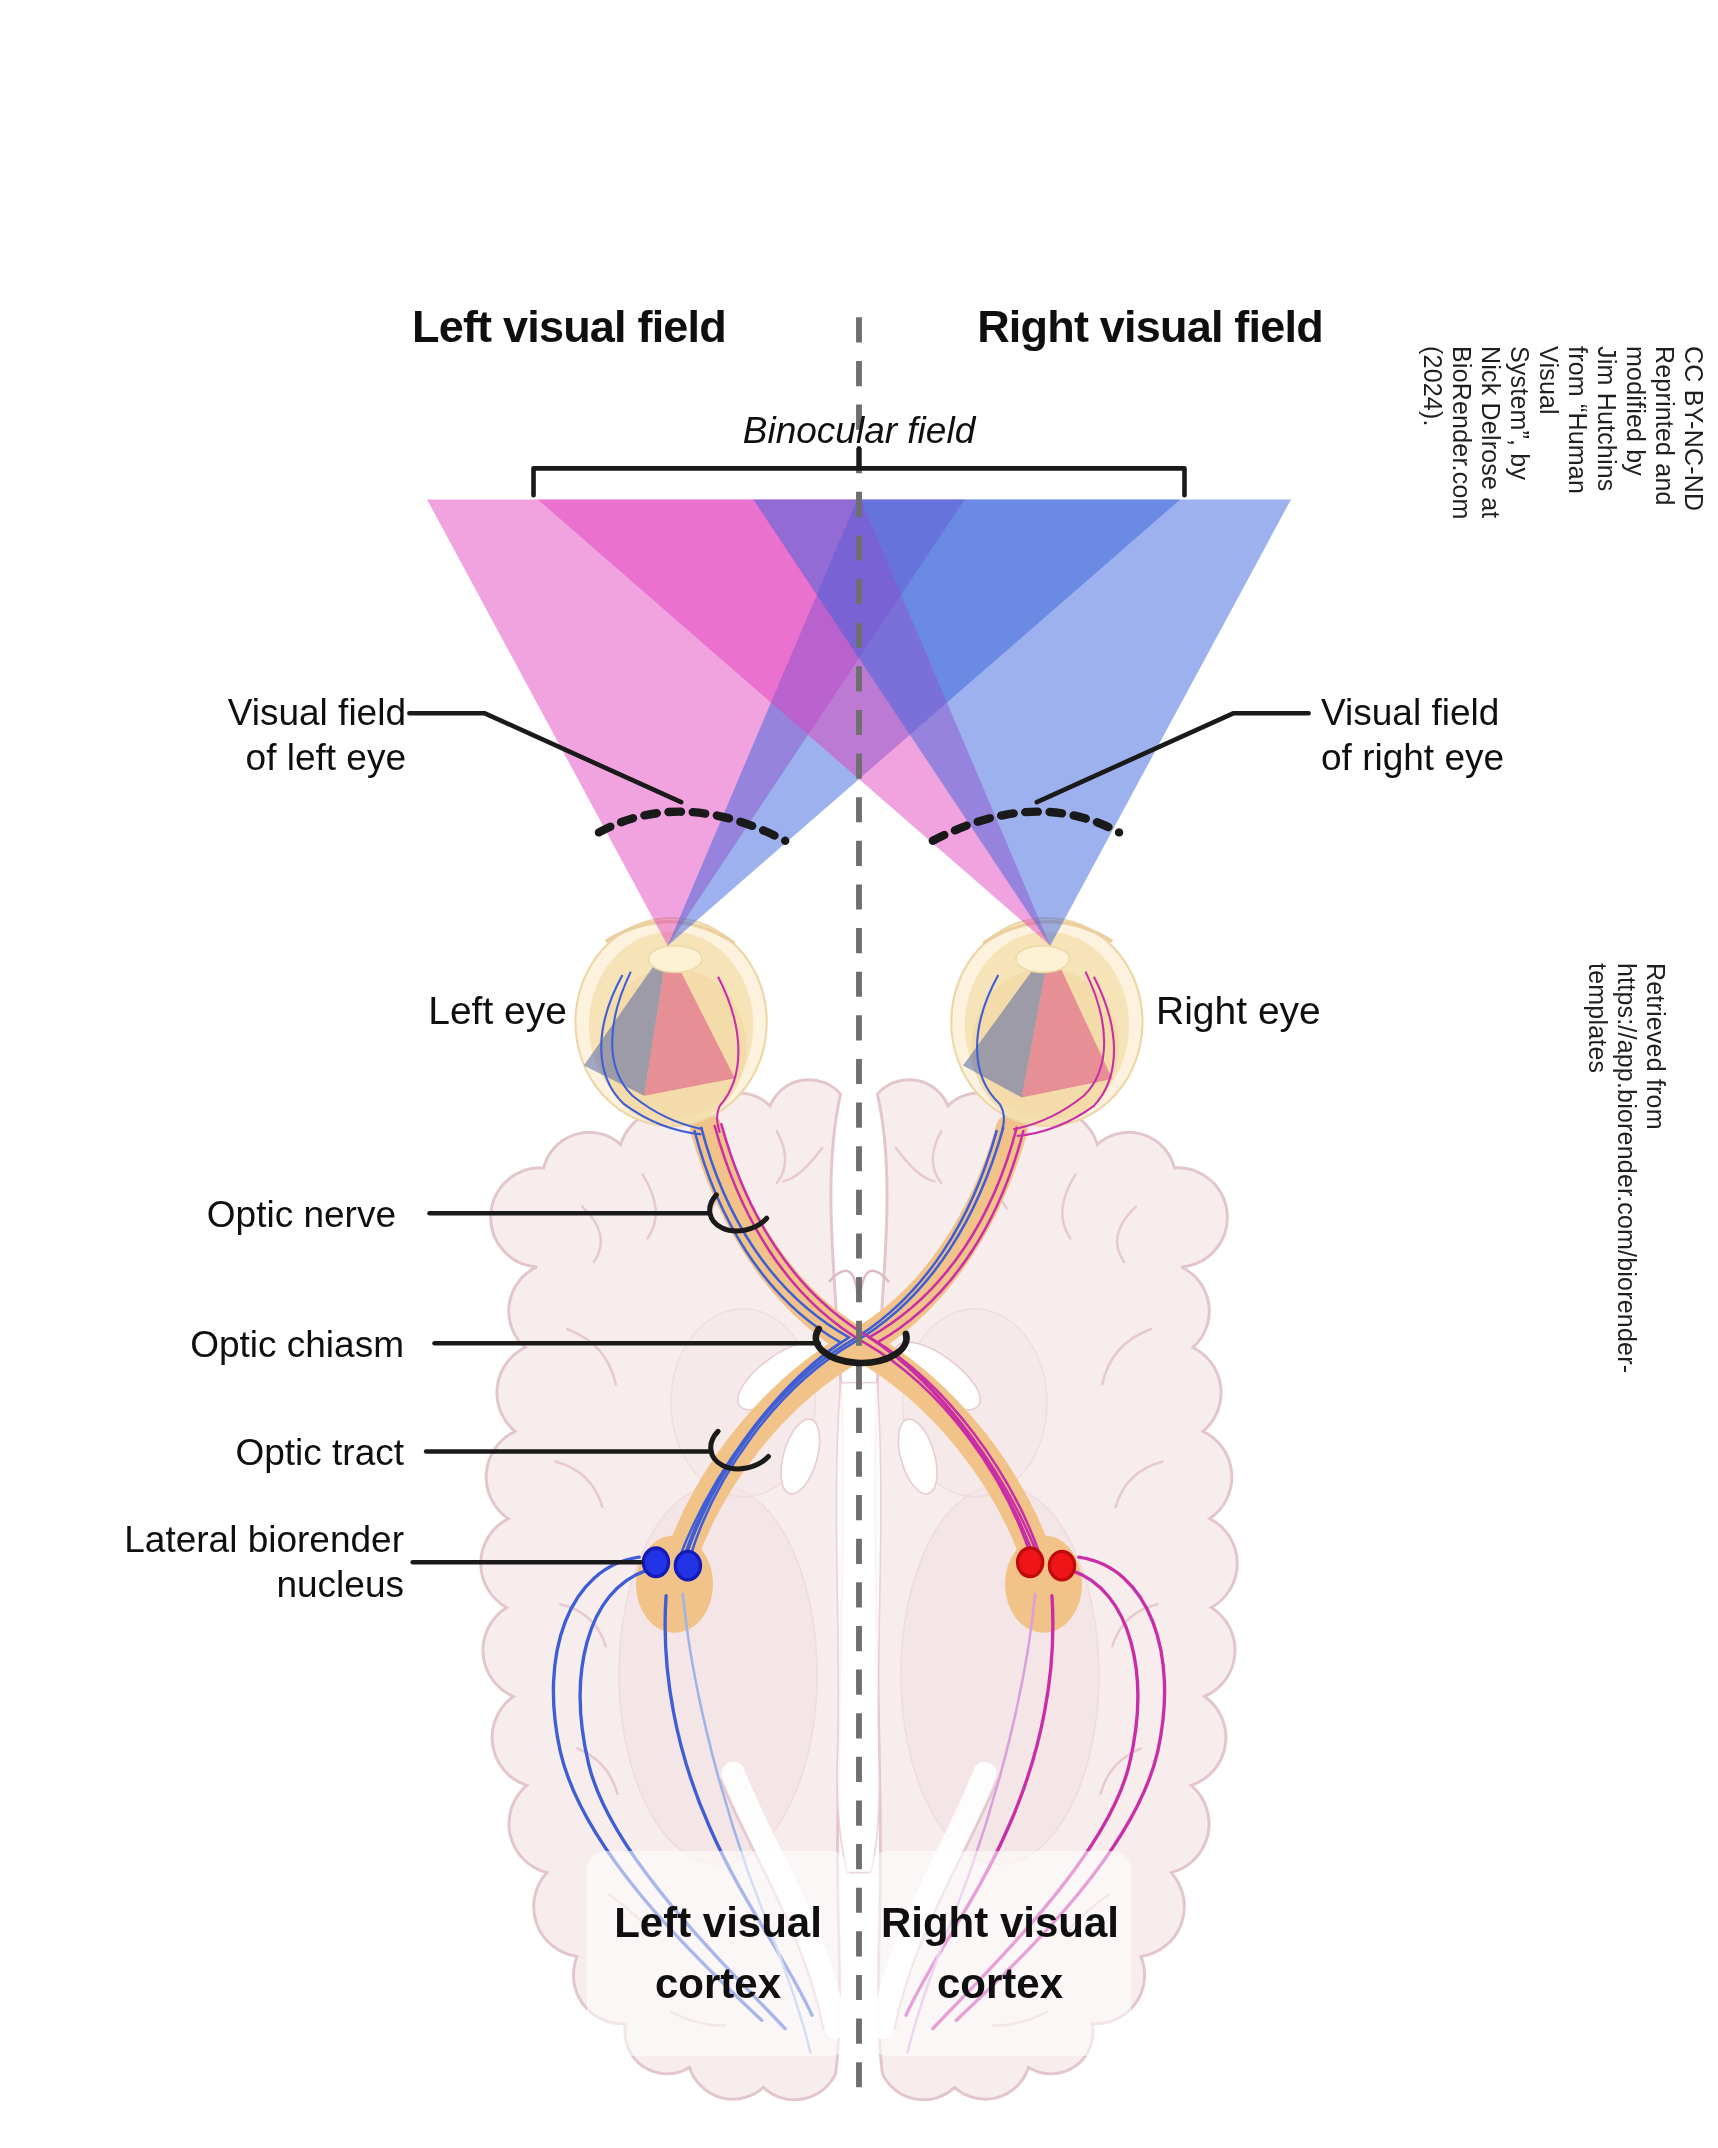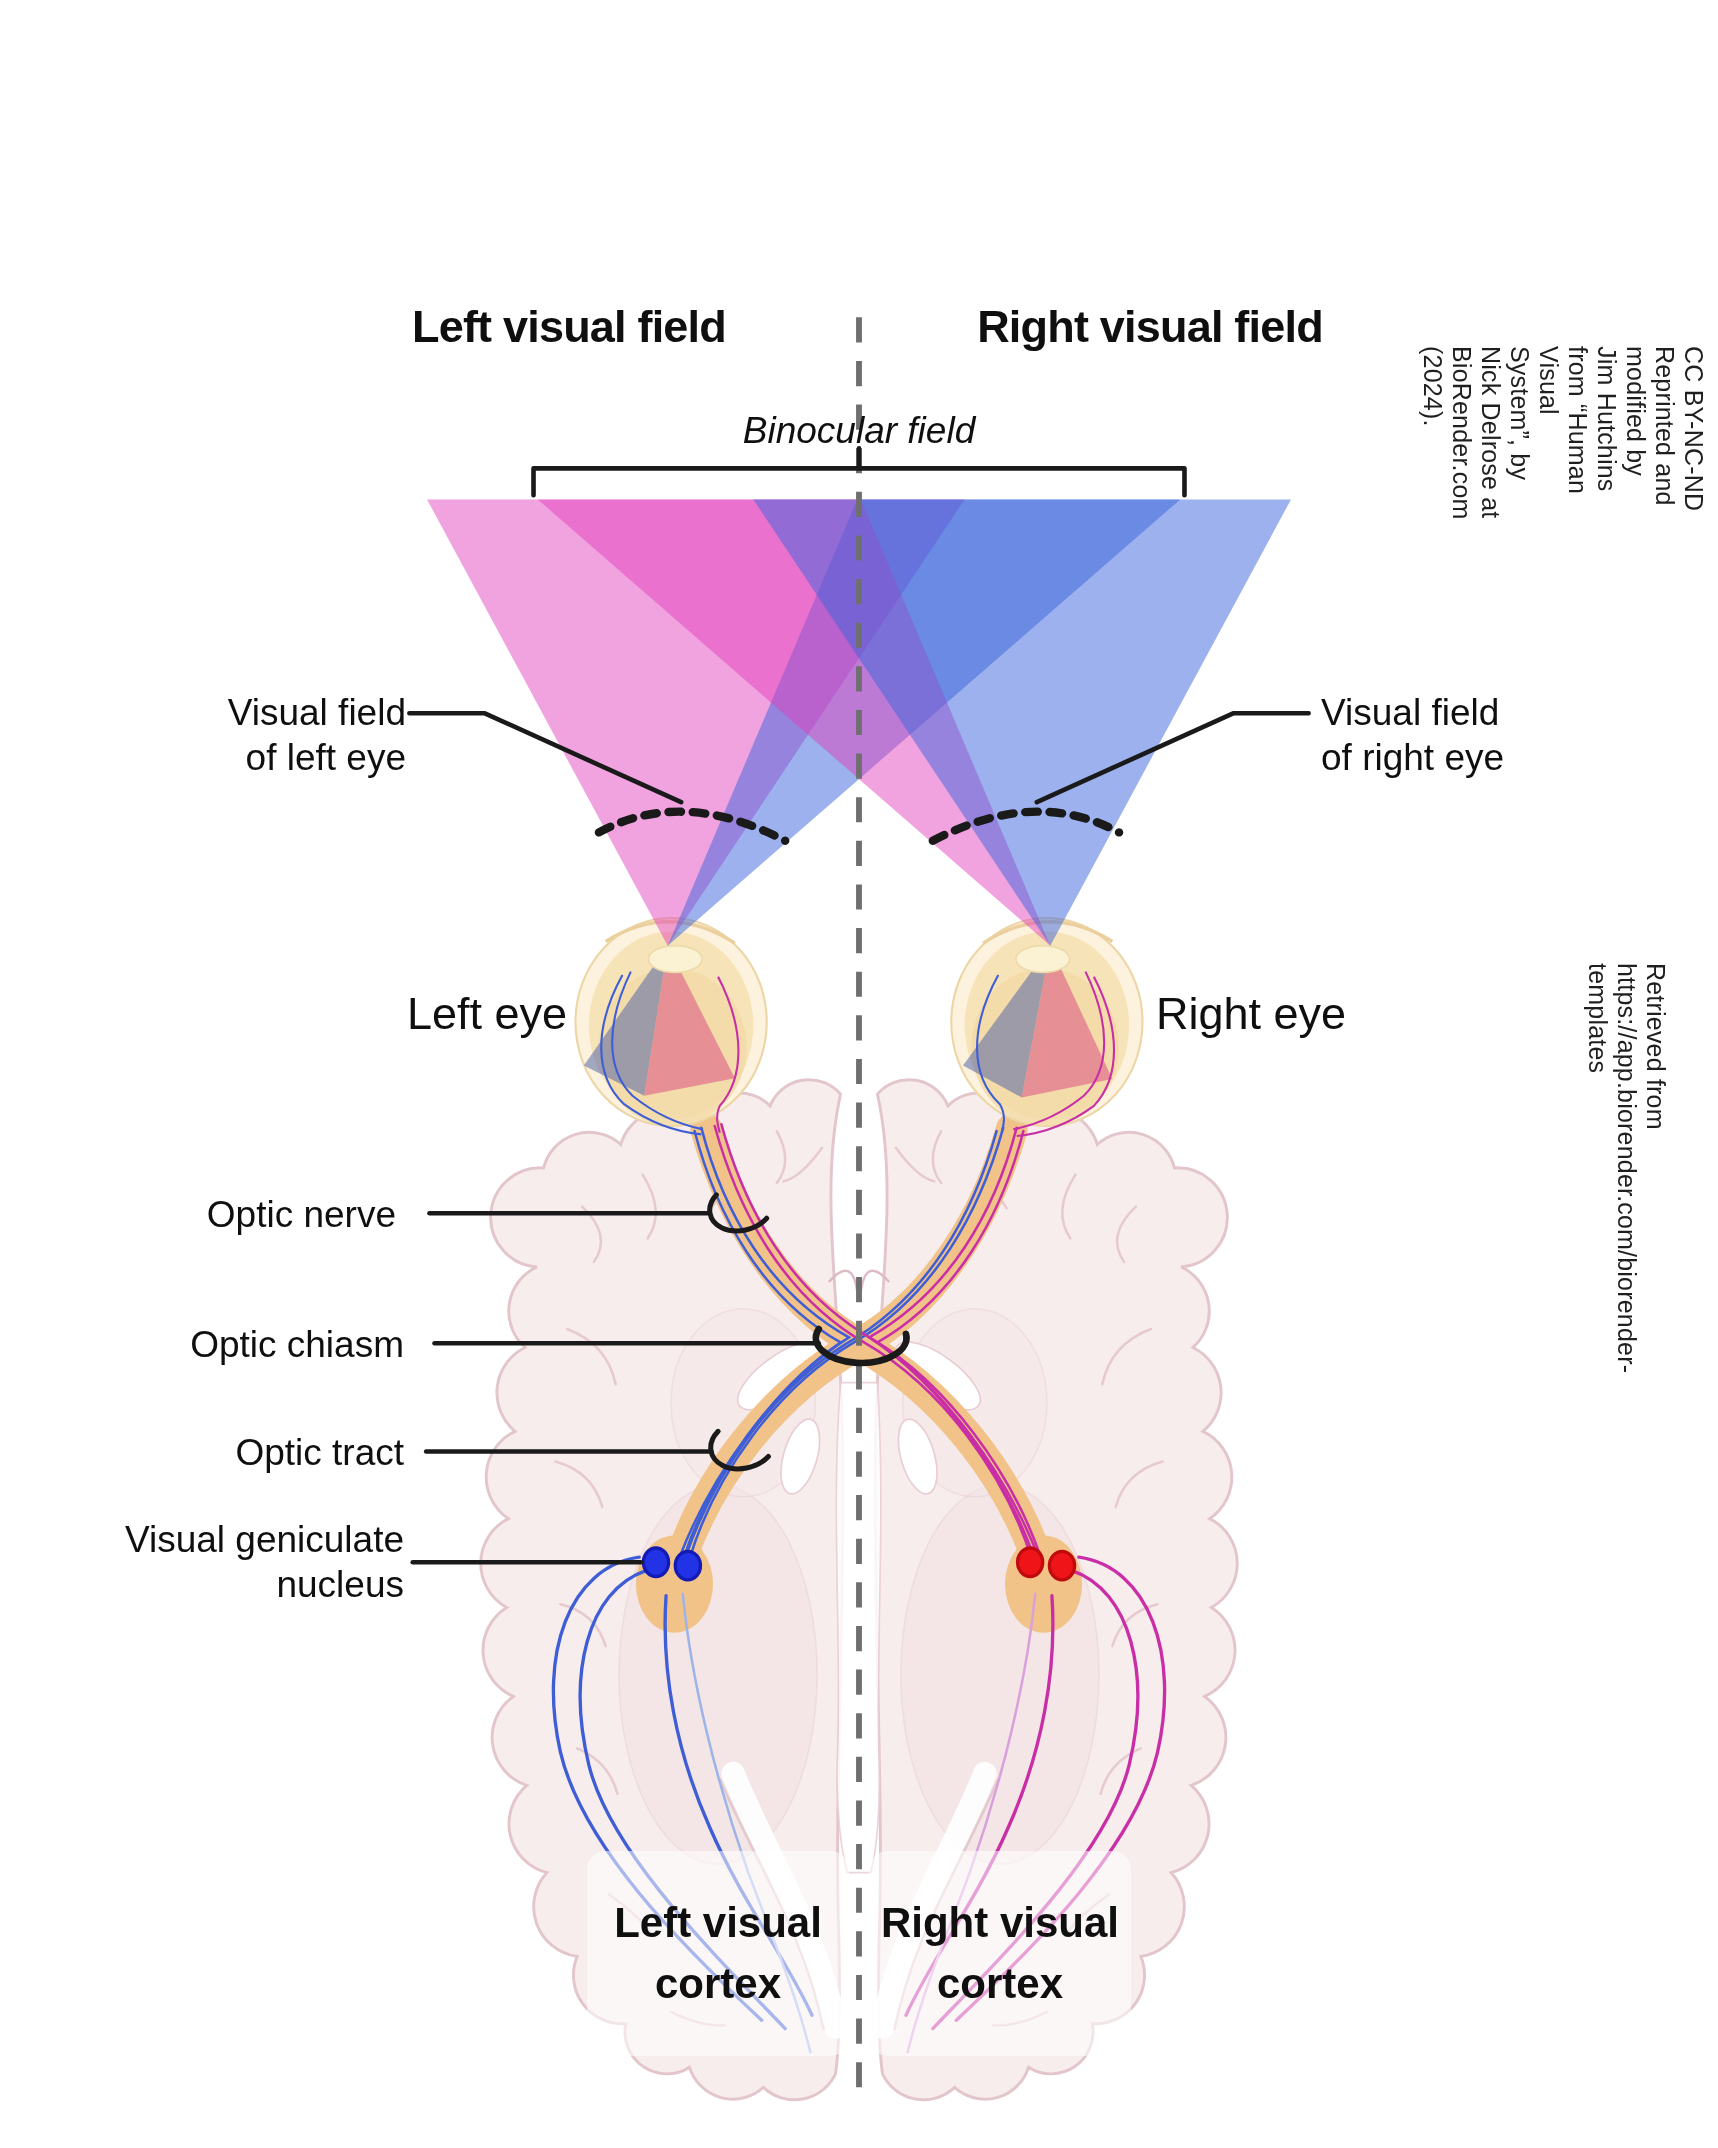--- a/index.html
+++ b/index.html
@@ -5,21 +5,21 @@
   html,body{margin:0;padding:0;background:#ffffff;}
   body{width:1718px;height:2148px;position:relative;font-family:"Liberation Sans",sans-serif;color:#0f0f0f;}
   #stage{position:absolute;left:0;top:0;width:1718px;height:2148px;overflow:hidden;}
   #art{position:absolute;left:0;top:0;}
   .txt{position:absolute;line-height:1.22;white-space:nowrap;}
   .title{font-size:45px;font-weight:700;letter-spacing:-0.8px;text-align:center;}
   .lbl{font-size:37px;font-weight:400;}
   .r{text-align:right;}
   .c{text-align:center;font-style:italic;}
   .multiline span{display:block;}
-  .eyelbl{font-size:45px;}
+  .eyelbl{font-size:39px;}
   .cortexbox{position:absolute;width:262px;height:205px;background:rgba(255,255,255,0.55);
     border-radius:18.5px;display:flex;flex-direction:column;align-items:center;justify-content:center;
     font-size:42px;font-weight:700;line-height:1.45;text-align:center;}
   .attr{position:absolute;font-size:25px;color:#1f1f1f;transform:rotate(90deg);transform-origin:top left;letter-spacing:0.2px;}
 </style>
 </head>
 <body>
 
 <div id="stage">
 
@@ -179,21 +179,21 @@
   </div>
 
   <div class="txt eyelbl r" style="left:352px;top:987px;width:215px;">Left eye</div>
   <div class="txt eyelbl" style="left:1156px;top:987px;width:218px;">Right eye</div>
 
   <div class="txt lbl r" style="left:126px;top:1192px;width:270px;">Optic nerve</div>
   <div class="txt lbl r" style="left:134px;top:1322px;width:270px;">Optic chiasm</div>
   <div class="txt lbl r" style="left:134px;top:1430px;width:270px;">Optic tract</div>
 
   <div class="txt lbl r multiline" style="left:92px;top:1517px;width:312px;">
-    <span>Visual geniculate</span>
+    <span>Lateral biorender</span>
     <span>nucleus</span>
   </div>
 
   <div class="cortexbox" style="left:587px;top:1851px;">
     <span>Left visual</span>
     <span>cortex</span>
   </div>
   <div class="cortexbox" style="left:869px;top:1851px;">
     <span>Right visual</span>
     <span>cortex</span>

